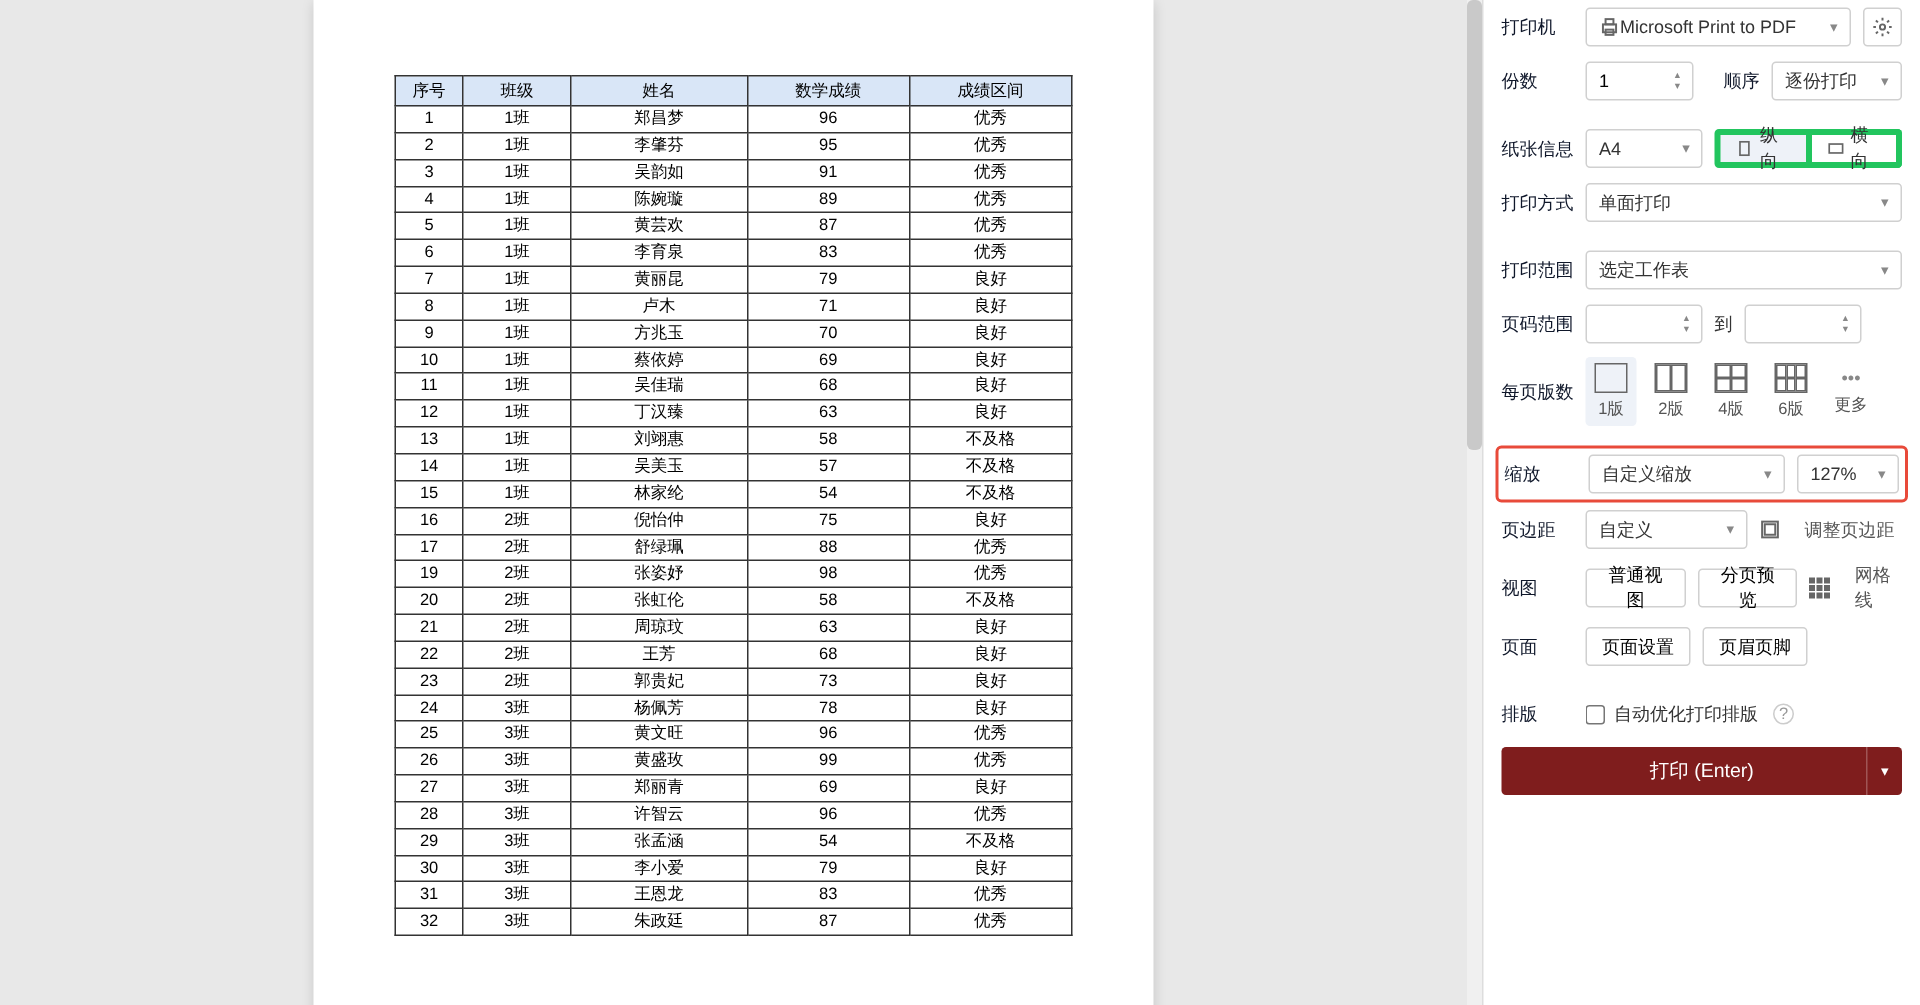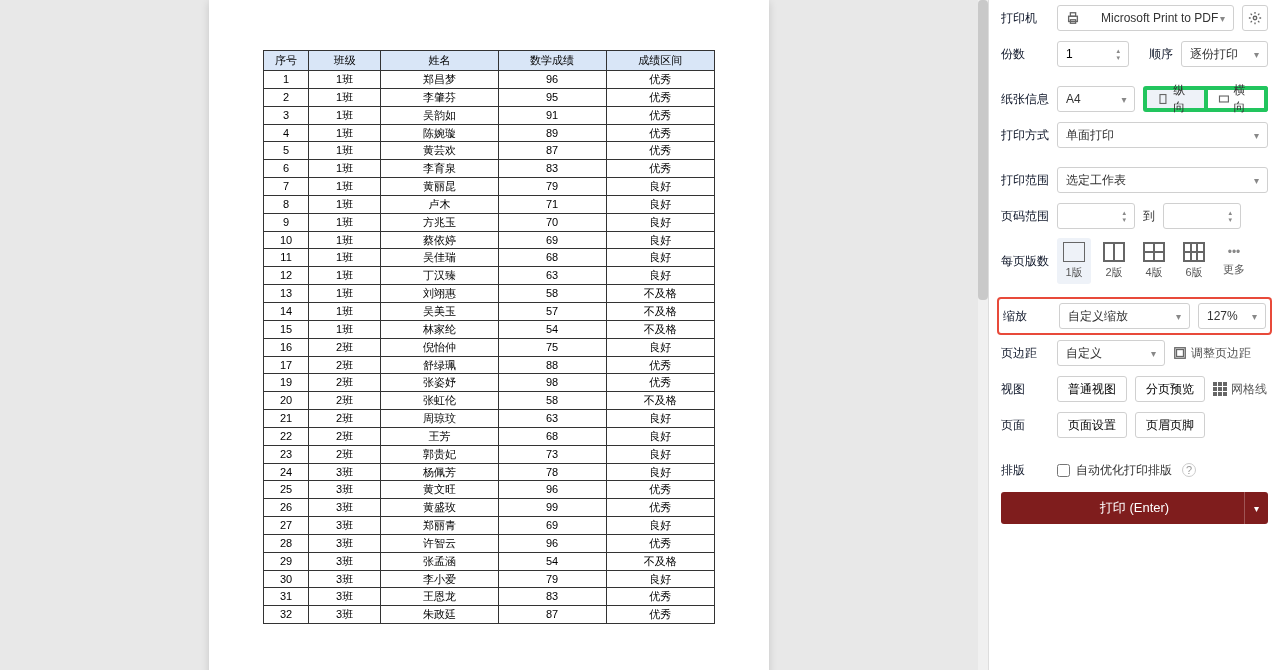--- a/index.html
+++ b/index.html
@@ -41,21 +41,21 @@
 .ico-1 span { border: none; }
 .layout-lbl { font-size: 11px; color: #555; }
 .more-dots { color: #888; }
 .zoom-row { border: 2px solid #e84a3a; border-radius: 4px; padding: 4px 4px; margin: -4px -4px; }
 .btn-plain { border: 1px solid #d0d0d0; border-radius: 3px; padding: 4px 10px; background: #fff; cursor: pointer; font-size: 12px; height: 26px; display: flex; align-items: center; }
 .print-btn { background: #7f1d1d; color: #fff; border: none; border-radius: 3px; height: 32px; display: flex; align-items: center; justify-content: center; font-size: 13px; cursor: pointer; position: relative; }
 .print-drop { position: absolute; right: 0; top: 0; bottom: 0; width: 24px; display: flex; align-items: center; justify-content: center; border-left: 1px solid rgba(255,255,255,0.25); }
 .checkbox-row { display: flex; align-items: center; gap: 6px; }
 .checkbox-row input { cursor: pointer; }
 .help-ico { color: #999; font-size: 11px; border: 1px solid #ccc; border-radius: 50%; width: 14px; height: 14px; display: inline-flex; align-items: center; justify-content: center; margin-left: 4px; cursor: pointer; }
-.margin-adjust { display: flex; align-items: center; gap: 4px; cursor: pointer; color: #555; }
+.margin-adjust { display: flex; align-items: center; gap: 16px; cursor: pointer; color: #555; }
 .grid-ico { display: inline-grid; grid-template: repeat(3,4px)/repeat(3,4px); gap: 1px; }
 .grid-ico span { background: #666; }
 .sep { height: 1px; }
 svg.ico { width: 14px; height: 14px; stroke: #666; fill: none; stroke-width: 1.5; }
 </style>
 </head>
 <body>
 
 <div class="preview-pane">
   <div class="paper">
@@ -306,21 +306,21 @@
 <div class="side-panel">
 
   <div class="row">
     <span class="label">打印机</span>
     <div class="select sel-printer">
       <svg class="ico" viewBox="0 0 16 16">
           <rect x="3" y="6" width="10" height="6"></rect>
           <rect x="5" y="2" width="6" height="4"></rect>
           <rect x="5" y="10" width="6" height="4"></rect>
         </svg>
-      <span style="margin-left:21px">Microsoft Print to PDF</span>
+      <span style="margin-left:0">Microsoft Print to PDF</span>
       <span class="chev">▾</span>
     </div>
     <div class="gear-btn">
       <svg class="ico" viewBox="0 0 16 16">
           <circle cx="8" cy="8" r="2"></circle>
           <path d="M8 1v2M8 13v2M1 8h2M13 8h2M3 3l1.5 1.5M11.5 11.5L13 13M13 3l-1.5 1.5M4.5 11.5L3 13"></path>
         </svg>
     </div>
   </div>
 

